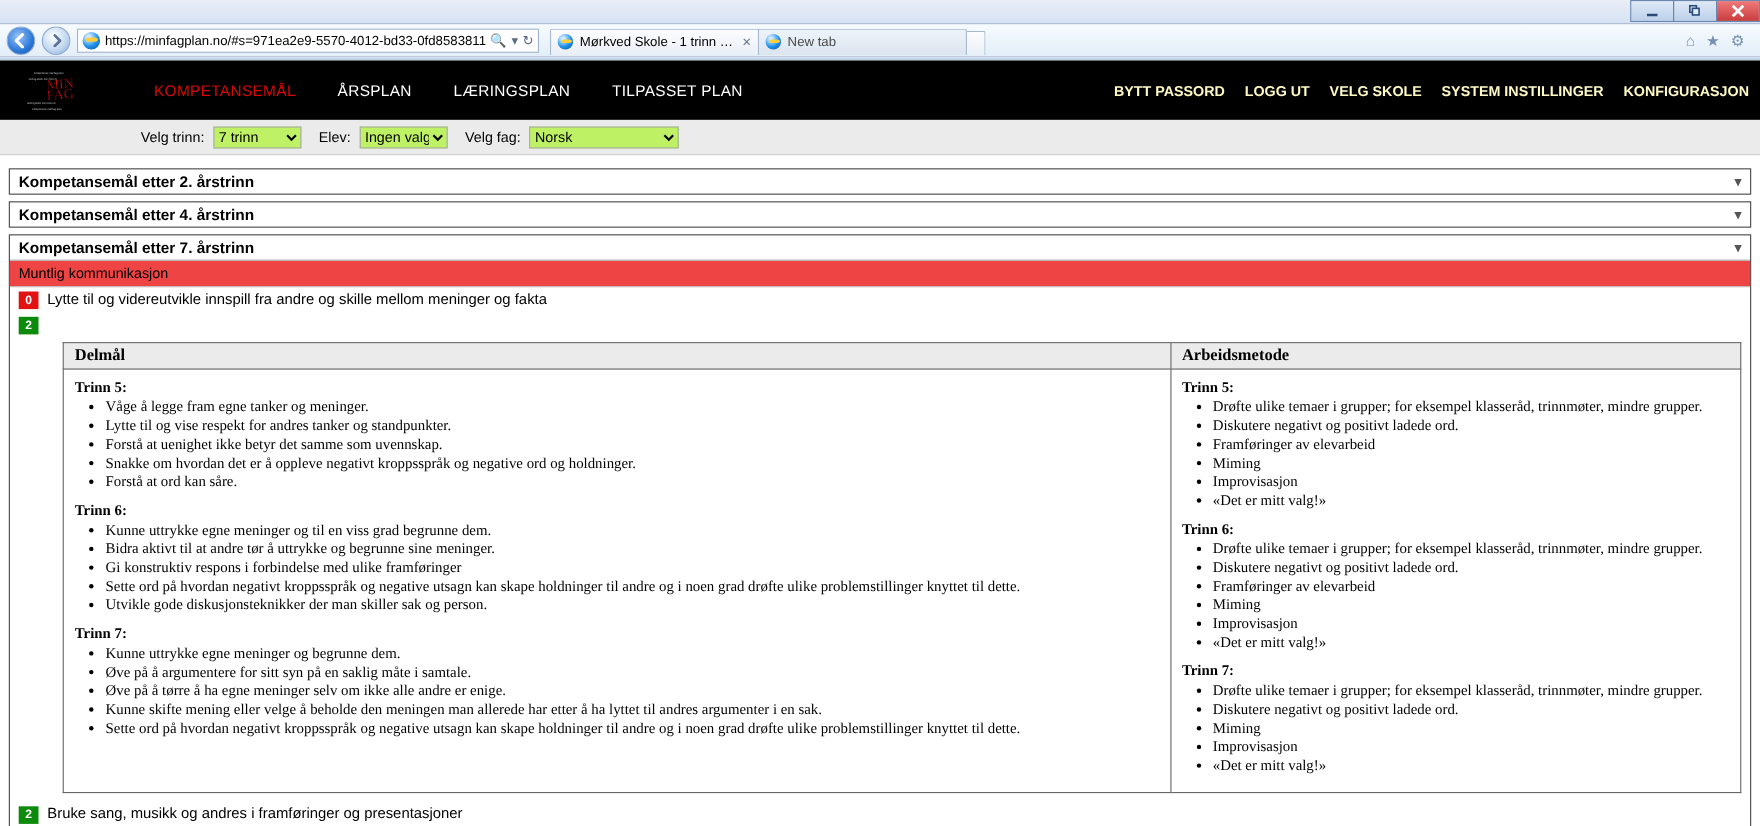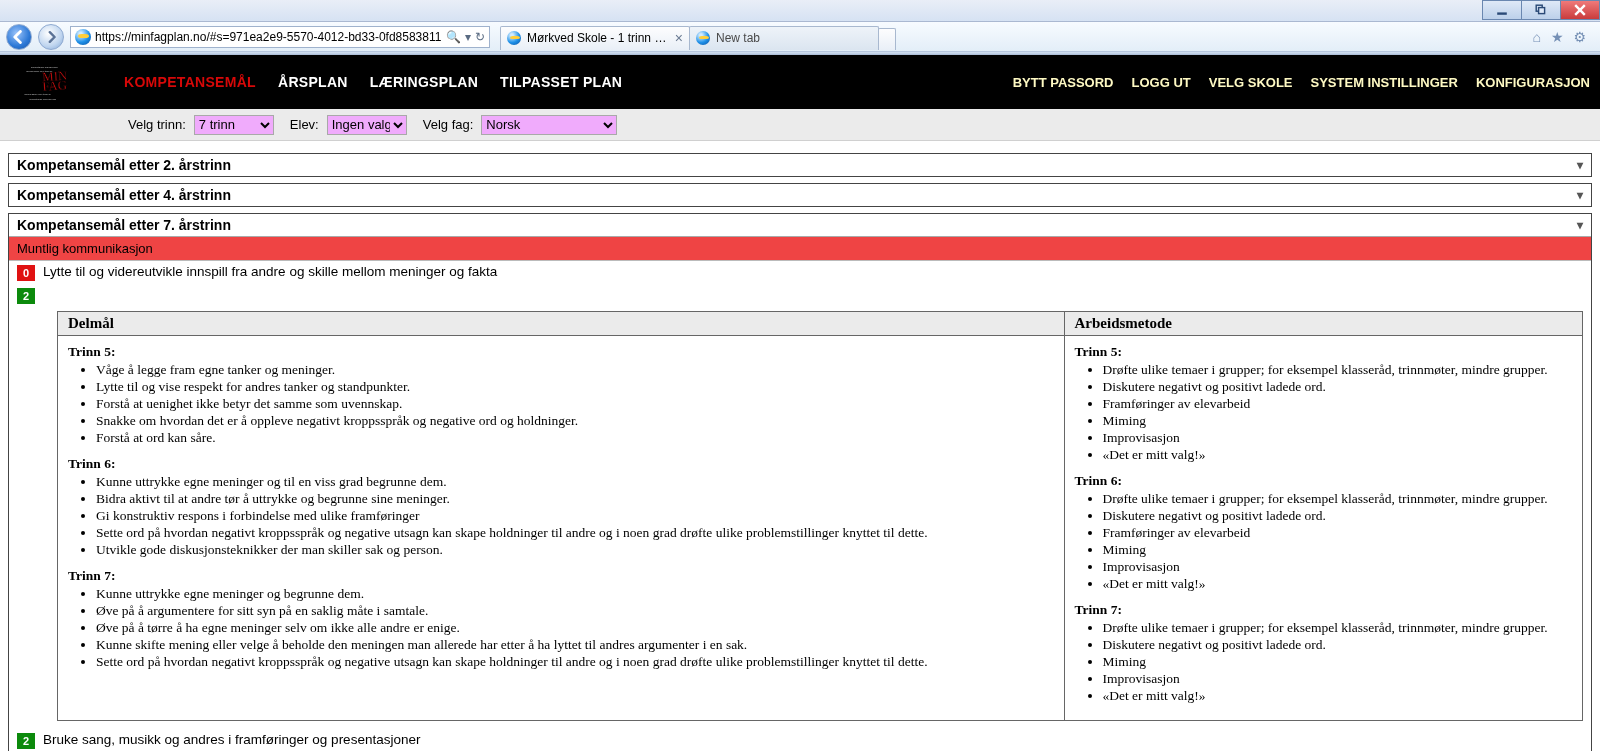--- a/index.html
+++ b/index.html
@@ -31,30 +31,30 @@
     .ie-newtab { width:18px; height:22px; border:1px solid #a8b8cf; border-bottom:none; background:linear-gradient(#fdfdfe,#e9eff7); border-radius:2px 2px 0 0;}
     .ie-right-icons { margin-left:auto; display:flex; gap:10px; color:#7590b5; align-items:center; padding-right:8px; }
     .ie-right-icons span { cursor:pointer; font-size:14px; }
     .gradbar { height:3px; background: linear-gradient(#d3e0f0,#bccee5); border-bottom:1px solid #b0c1d9; }
 
     
     .site-header { background:#000; color:#fff; display:flex; align-items:center; height:54px; padding:0 10px 0 0; gap: 14px; }
     .logo-wrap { width:110px; height:54px; display:flex; align-items:center; justify-content:center; }
     .logo { width:80px; height:50px; position:relative; }
     .logo svg { width:100%; height:100%; }
-    .main-nav a { color:#fff; text-decoration:none; font-weight:bold; font-size:14px; letter-spacing:0.3px; white-space:nowrap; cursor:pointer;}
+    .main-nav a { color:#fff; text-decoration:none; font-weight:normal; font-size:14px; letter-spacing:0.3px; white-space:nowrap; cursor:pointer;margin-left:16px;}
     .main-nav a.active { color:#d60808; }
     .main-nav { display:flex; gap:22px; align-items:center; }
     .right-nav { margin-left:auto; display:flex; gap:18px; }
     .right-nav span { color:#fef9c3; font-weight:bold; font-size:13px; white-space:nowrap; cursor:pointer; }
 
     
     .filter-bar { background:#ebebeb; border-bottom:1px solid #d0d0d0; height:32px; display:flex; align-items:center; gap:8px; padding-left:120px; font-size:13px; }
     .filter-bar label { margin-left:8px; }
-    .filter-bar select { font-family: inherit; font-size:13px; border:1px solid #a9a9a9; background:#f0abfc; height:20px; }
+    .filter-bar select { font-family: inherit; font-size:13px; border:1px solid #a9a9a9; background:#bef264; height:20px; }
 
     
     .content { padding: 6px 8px; }
     .collapse-bar { border:1px solid #444; background:#fff; padding:3px 8px; font-weight:bold; font-size:14px; margin-top:6px; cursor:pointer; position:relative; }
     .collapse-bar .chev { position:absolute; right:8px; top:4px; font-size:12px; color:#555; }
     .section-open { border:1px solid #444; margin-top:6px; }
     .section-open .hdr { padding:3px 8px; font-weight:bold; font-size:14px; border-bottom:1px solid #aaa; cursor:pointer; position:relative;}
     .section-open .hdr .chev { position:absolute; right:8px; top:4px; font-size:12px; color:#555; }
     .subhdr { background:#ef4444; padding:4px 8px; font-size:13px; border-bottom:1px solid #bbb; }
     .goal-line { display:flex; align-items:flex-start; gap:8px; padding:3px 8px; font-size:13.5px; }

